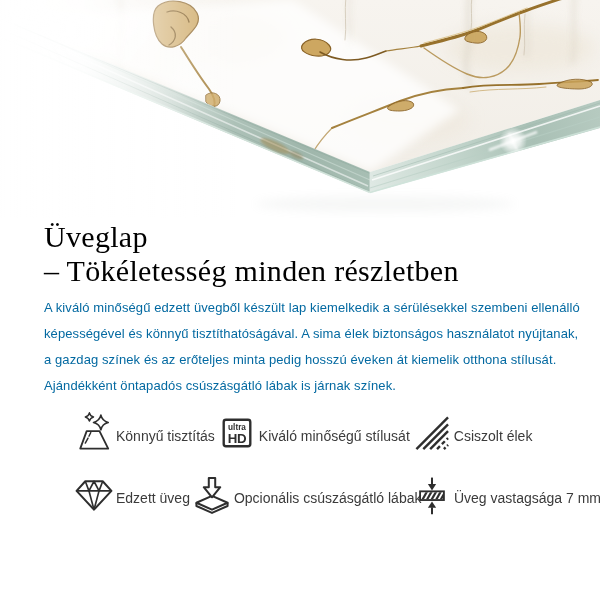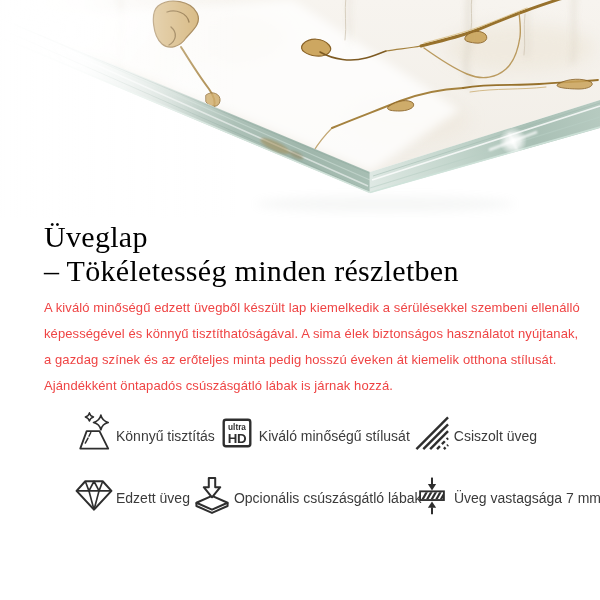--- a/index.html
+++ b/index.html
@@ -10,21 +10,21 @@
   .hero { width:600px; height:218px; position:relative; overflow:hidden; background:#fff; }
   .hero svg { display:block; }
 
   .content { padding:2px 40px 0 44px; }
 
   h1 { font-family:"Liberation Serif","DejaVu Serif",serif; font-weight:400;
        font-size:30px; line-height:34px; color:#000000; letter-spacing:.3px; }
   h1 span { display:block; }
 
   .para { margin-top:7px; }
-  .pline { font-size:13px; line-height:26px; color:#ef4444; letter-spacing:.1px; white-space:nowrap; }
+  .pline { font-size:13px; line-height:26px; color:#0369a1; letter-spacing:.1px; white-space:nowrap; }
 
   .features { margin-top:12px; padding:0 28px; }
   .frow { display:flex; justify-content:space-between; align-items:flex-start; }
   .frow + .frow { margin-top:18px; }
   .cell { display:flex; flex-direction:row; align-items:center; }
   .cw1 { width:160px; } .cw2 { width:220px; } .cw3 { width:160px; }
   .iconbox { height:44px; display:flex; align-items:flex-end; justify-content:center; }
   .iconbox svg { display:block; }
   .flabel { margin-top:7px; font-size:14px; line-height:15px; color:#3b3b3b; white-space:nowrap; }
 
@@ -165,21 +165,21 @@
   <div class="content">
     <h1>
       <span>Üveglap</span>
       <span>– Tökéletesség minden részletben</span>
     </h1>
 
     <div class="para">
       <div class="pline">A kiváló minőségű edzett üvegből készült lap kiemelkedik a sérülésekkel szembeni ellenálló</div>
       <div class="pline">képességével és könnyű tisztíthatóságával. A sima élek biztonságos használatot nyújtanak,</div>
       <div class="pline">a gazdag színek és az erőteljes minta pedig hosszú éveken át kiemelik otthona stílusát.</div>
-      <div class="pline">Ajándékként öntapadós csúszásgátló lábak is járnak hozzá.</div>
+      <div class="pline">Ajándékként öntapadós csúszásgátló lábak is járnak színek.</div>
     </div>
 
     <div class="features">
       <div class="frow">
 
         <div class="cell cw1">
           <div class="iconbox">
             <svg width="44" height="44" viewBox="0 0 48 48">
               <path class="icon-stroke" stroke-width="2" stroke-linejoin="round" d="M9 41 L16 22 L30 22 L39.5 41 Z"></path>
               <path class="icon-stroke" stroke-width="1.6" stroke-linecap="round" d="M14.5 35 L17.5 29.5 M18.5 27.5 L20.5 23.5"></path>
@@ -206,21 +206,21 @@
             <svg width="44" height="44" viewBox="0 0 48 48">
               <g class="icon-stroke" stroke-width="2.6">
                 <path d="M7 41.5 L41.5 7"></path>
                 <path d="M14.5 41.5 L41.5 14.5"></path>
                 <path d="M22 41.5 L41.5 22"></path>
                 <path d="M29.5 41.5 L41.5 29.5" stroke-dasharray="4.5 3"></path>
                 <path d="M37 41.5 L41.5 37" stroke-dasharray="2.5 2.5"></path>
               </g>
             </svg>
           </div>
-          <div class="flabel">Csiszolt üveg</div>
+          <div class="flabel">Csiszolt élek</div>
         </div>
       </div>
 
       <div class="frow">
 
         <div class="cell cw1">
           <div class="iconbox">
             <svg width="44" height="44" viewBox="0 0 48 48">
               <path class="icon-stroke" stroke-width="2.2" stroke-linejoin="round" d="M14.5 9 L33.5 9 L43 19.5 L24 40 L5 19.5 Z"></path>
               <g class="icon-stroke" stroke-width="1.8" stroke-linejoin="round">

